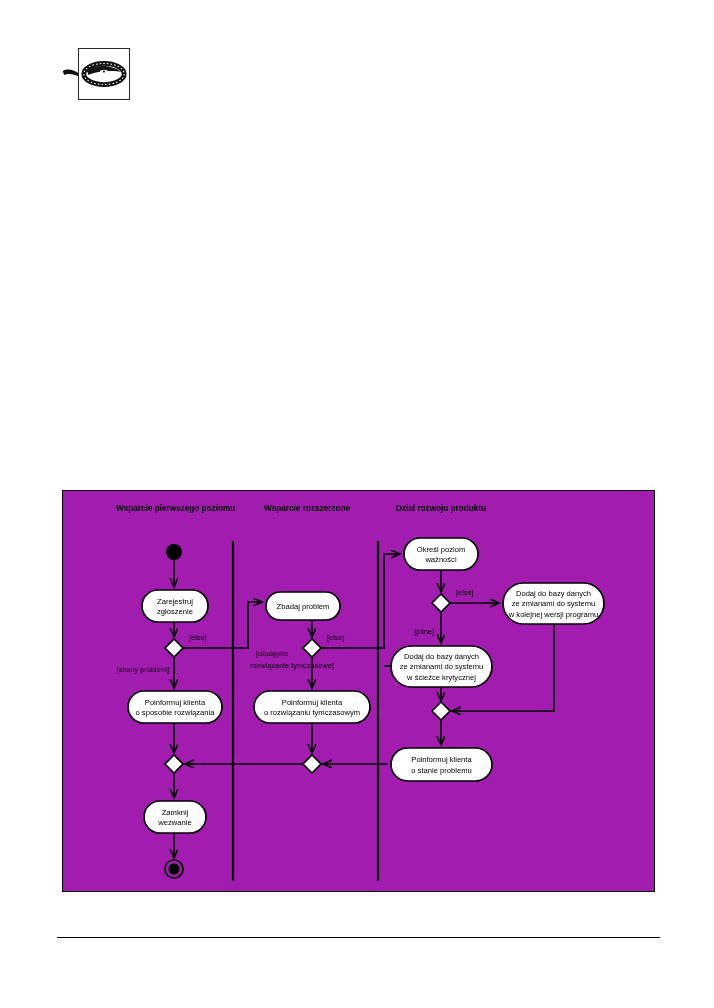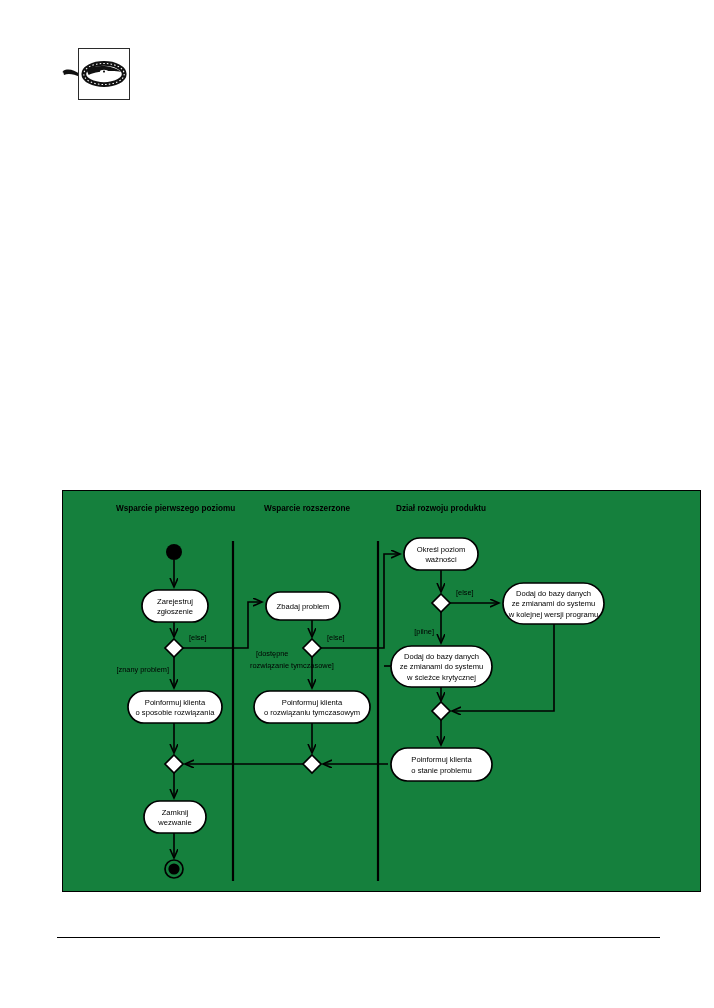--- a/index.html
+++ b/index.html
@@ -35,25 +35,25 @@
     left: 62px;
     top: 66px;
     width: 22px;
     height: 16px;
   }
   
   .diagram-frame {
     position: absolute;
     left: 62px;
     top: 490px;
-    width: 639px;
+    width: 593px;
     height: 402px;
     border: 1px solid #000000;
     box-sizing: border-box;
-    background: #15803d;
+    background: #a21caf;
   }
   .diagram-svg {
     position: absolute;
     left: 0;
     top: 0;
     display: block;
   }
   
   .footer-rule {
     position: absolute;

